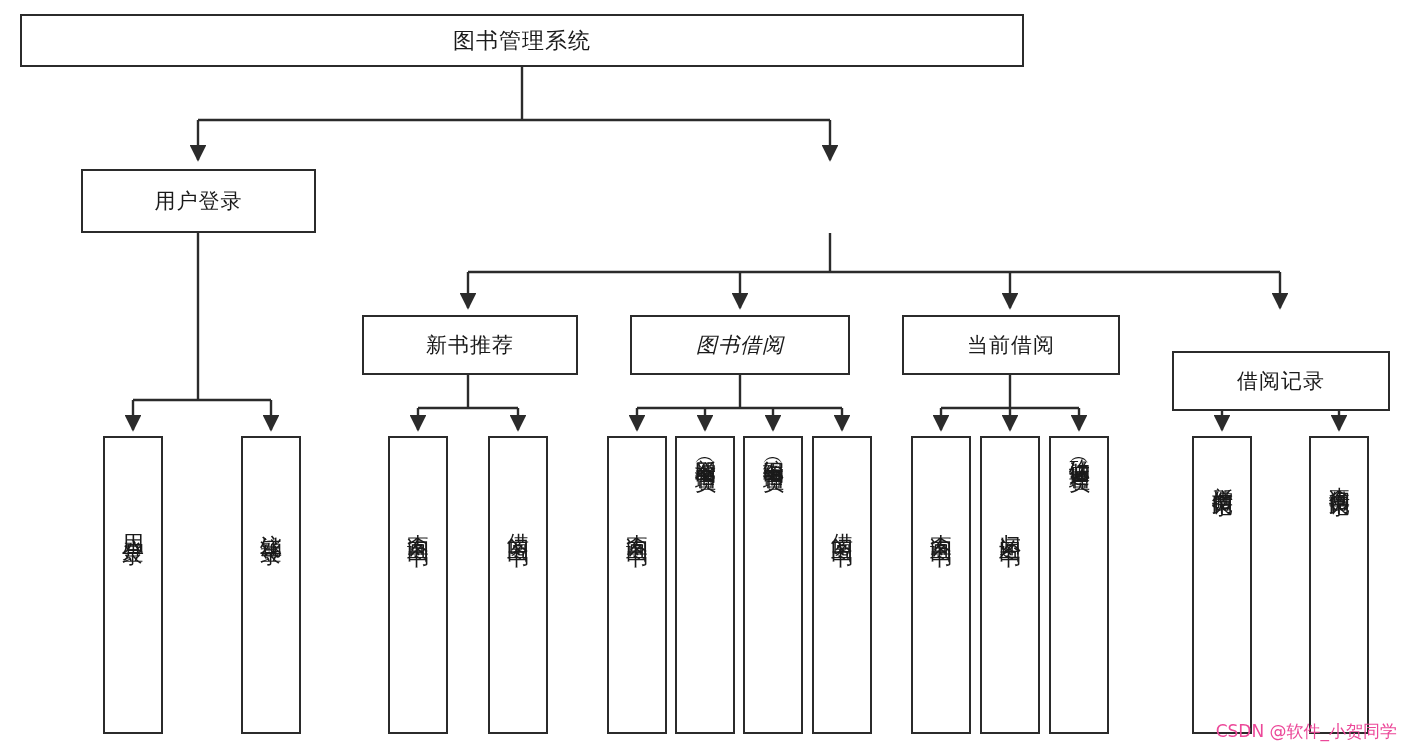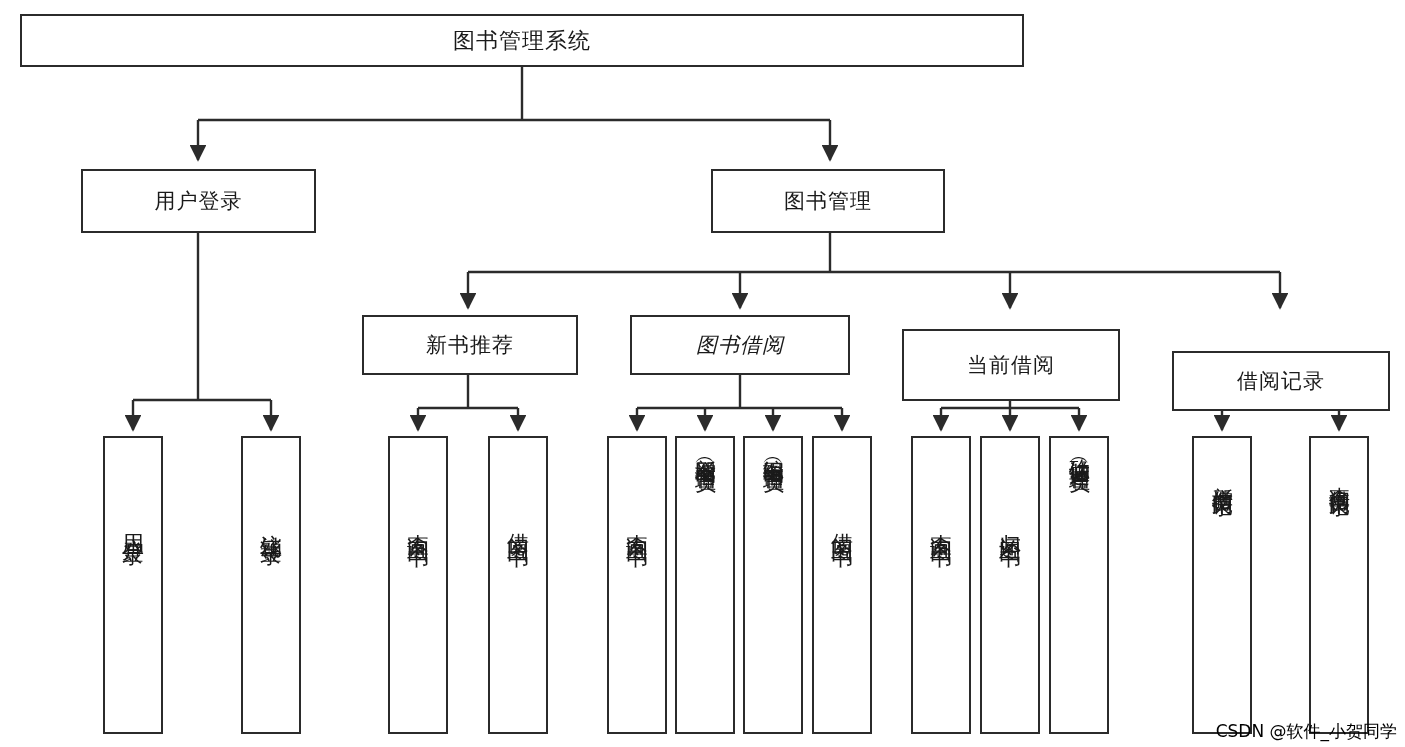--- a/index.html
+++ b/index.html
@@ -46,21 +46,21 @@
     line-height:1;
     white-space:nowrap;
   }
   .node.v.tall .label{font-size:21px;letter-spacing:2px;}
 
   #watermark{
     position:absolute;
     right:8px;
     bottom:4px;
     font-size:17px;
-    color:#000000;
+    color:#ec4899;
     white-space:nowrap;
     font-family:"DejaVu Sans","Liberation Sans",sans-serif;
   }
 </style>
 </head>
 <body>
 
 <div id="diagram">
 
   <svg id="edges" viewBox="0 0 1405 747" width="1405" height="747" xmlns="http://www.w3.org/2000/svg">
@@ -113,31 +113,28 @@
     </g>
   </svg>
 
   <div class="node h root" style="left:20px;top:14px;width:1004px;height:53px;">
     <span class="label">图书管理系统</span>
   </div>
 
   <div class="node h" style="left:81px;top:169px;width:235px;height:64px;">
     <span class="label">用户登录</span>
   </div>
-  <div class="node h" style="left:711px;top:169px;width:234px;height:64px;">
-    <span class="label">图书管理</span>
-  </div>
 
   <div class="node h" style="left:362px;top:315px;width:216px;height:60px;">
     <span class="label">新书推荐</span>
   </div>
   <div class="node h" style="left:630px;top:315px;width:220px;height:60px;font-style:italic;">
     <span class="label">图书借阅</span>
   </div>
-  <div class="node h" style="left:902px;top:329px;width:218px;height:72px;">
+  <div class="node h" style="left:902px;top:315px;width:218px;height:60px;">
     <span class="label">当前借阅</span>
   </div>
   <div class="node h" style="left:1172px;top:315px;width:218px;height:60px;margin-top:36px;">
     <span class="label">借阅记录</span>
   </div>
 
   <div class="node v" style="left:103px;top:436px;width:60px;height:298px;padding-top:78px;">
     <span class="label">用户登录</span>
   </div>
   <div class="node v" style="left:241px;top:436px;width:60px;height:298px;padding-top:78px;">

